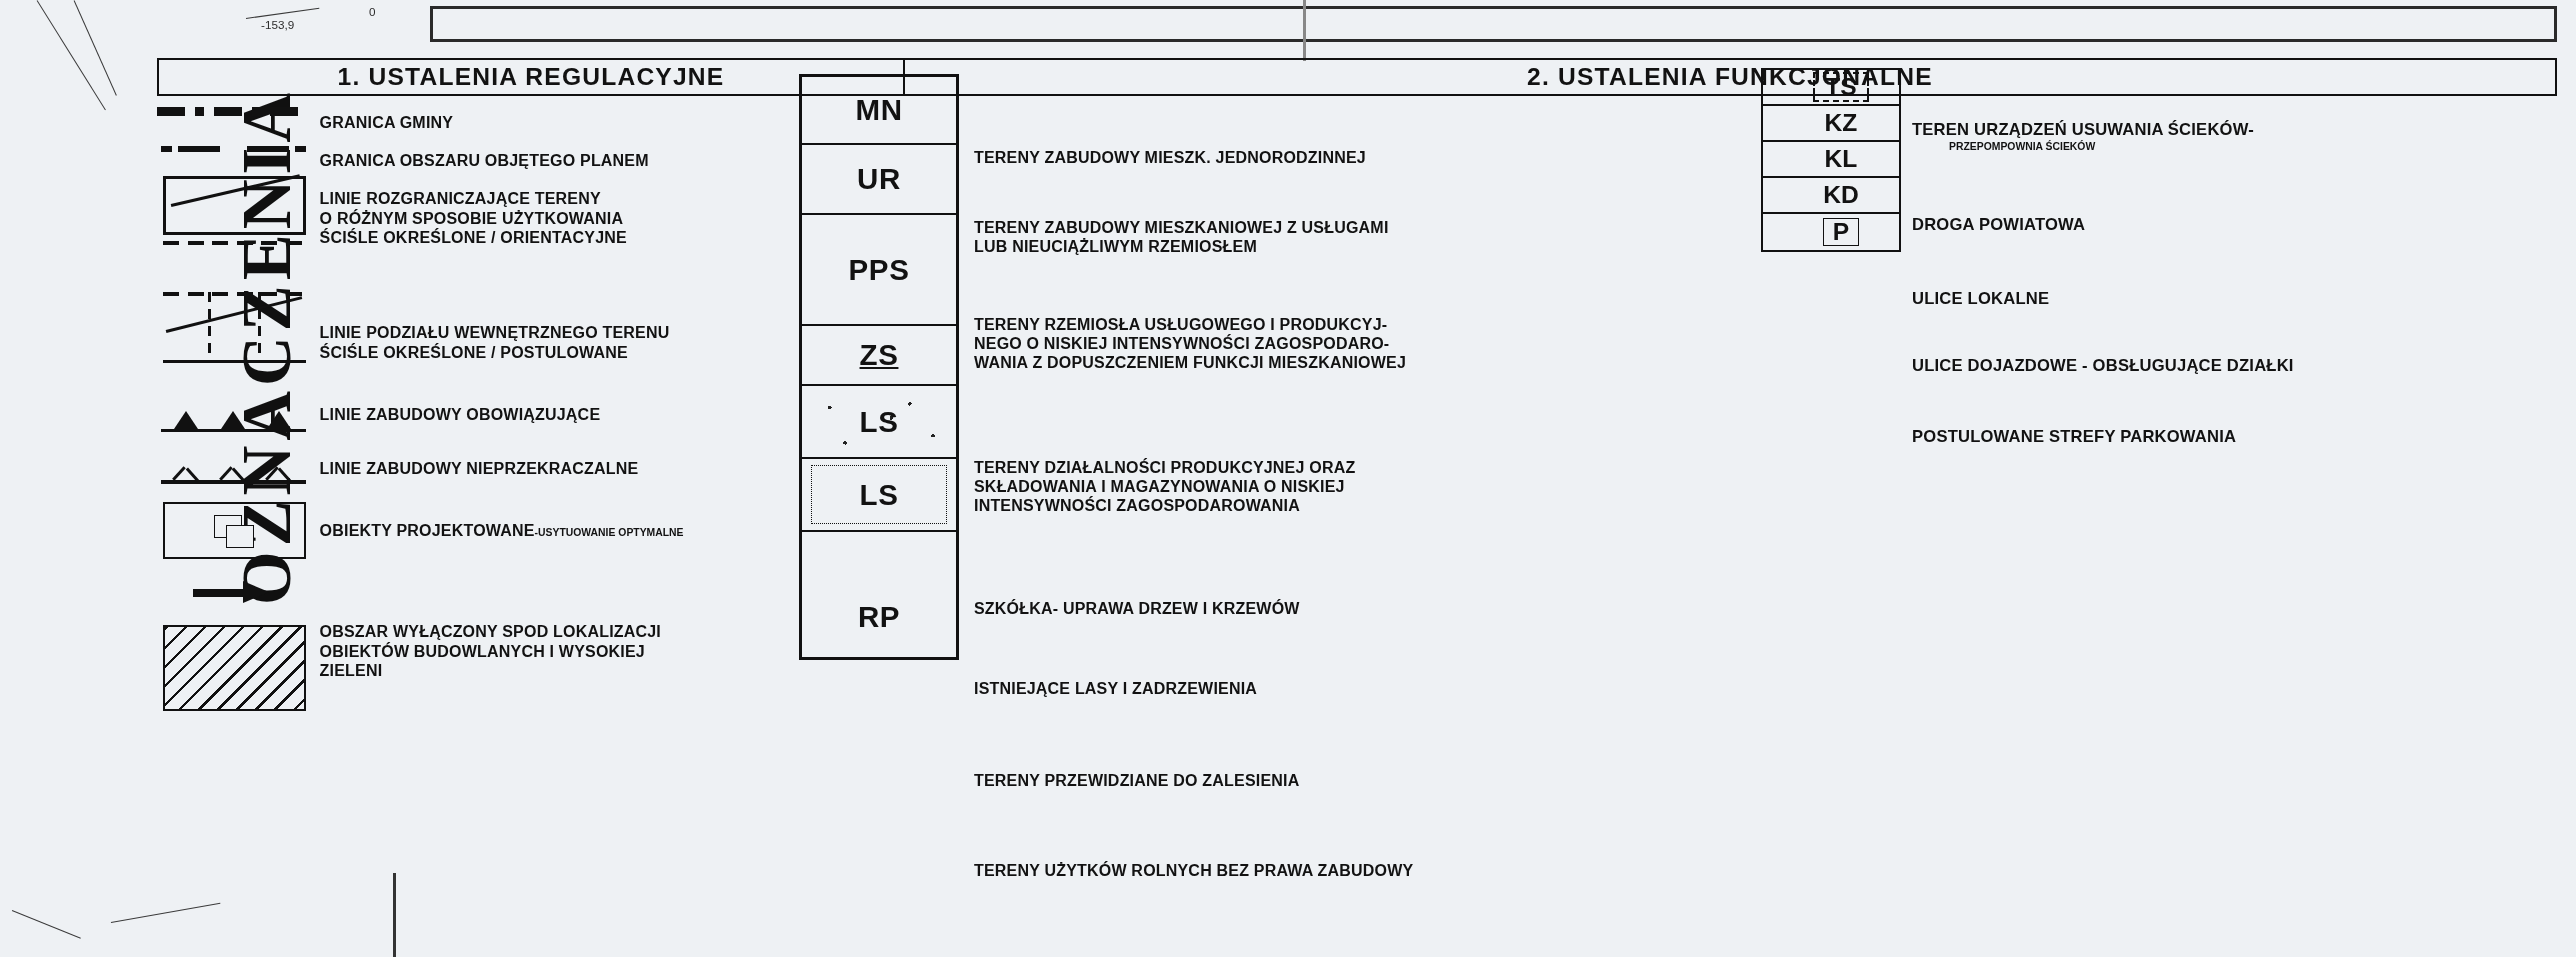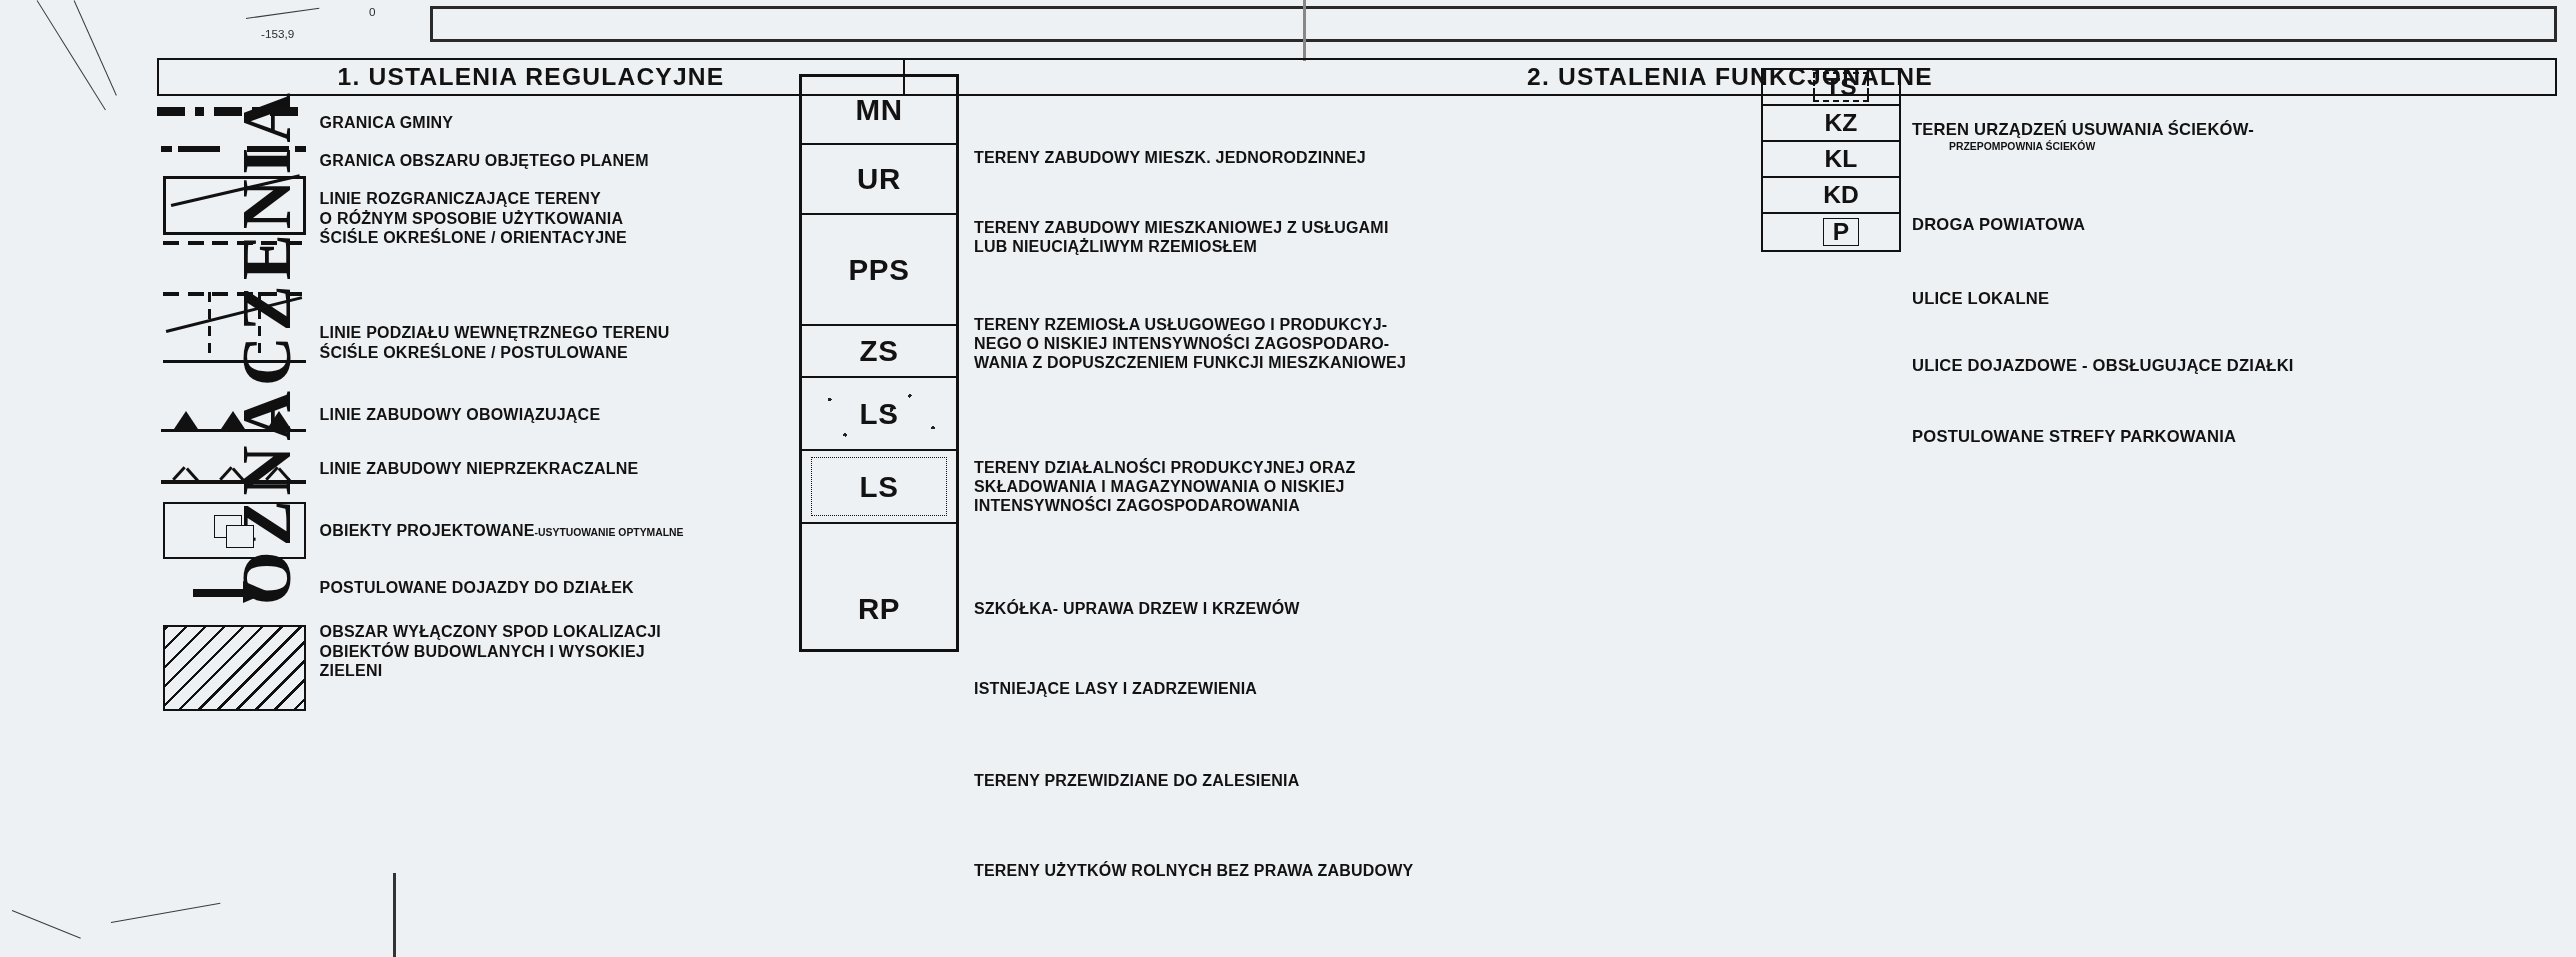--- a/index.html
+++ b/index.html
@@ -364,21 +364,21 @@
 <div class="bg-line top-rule-cap-right"></div>
 
 <div class="thin-diag" style="left:37px; top:0px; width:129px; transform:rotate(58deg);"></div>
 <div class="thin-diag" style="left:74px; top:0px; width:104px; transform:rotate(66deg);"></div>
 <div class="thin-diag" style="left:246px; top:18.4px; width:74px; transform:rotate(-8deg);"></div>
 <div class="thin-diag" style="left:12.3px; top:910px; width:74px; transform:rotate(22deg);"></div>
 <div class="thin-diag" style="left:111px; top:922px; width:111px; transform:rotate(-10deg);"></div>
 <div class="thin-diag" style="left:393px; top:873px; width:2.5px; height:86px; background:#333; transform:none;"></div>
 <div class="thin-diag" style="left:1303px; top:0px; width:2.5px; height:61px; background:#888; transform:none;"></div>
 
-<div class="corner-mark" style="left:261px; top:27px;">-153,9</div>
+<div class="corner-mark" style="left:261px; top:18px;">-153,9</div>
 <div class="corner-mark" style="left:369px; top:4.9px;">0</div>
 
 <div class="vtitle">OZNACZENIA</div>
 
 <div class="legend-frame">
 
   <div class="header-band">
     <div class="header-cell left">1.  USTALENIA  REGULACYJNE</div>
     <div class="header-cell right">2.  USTALENIA  FUNKCJONALNE</div>
   </div>
@@ -459,40 +459,39 @@
       </div>
     </div>
 
     <div class="c1-row" style="height:59px;">
       <div class="c1-sym" style="height:59px;">
         <div class="symbox sym-arrow">
           <div class="shaft"></div>
           <div class="head"></div>
         </div>
       </div>
-      <div class="c1-txt" style="padding-top:14.8px;">POSTULOWANE  DOJAZDY  DO  DZIAŁEK</div>
     </div>
 
     <div class="c1-row" style="height:92px;">
       <div class="c1-sym" style="height:92px;">
         <div class="symbox sym-hatch"></div>
       </div>
       <div class="c1-txt" style="white-space:pre-line; padding-top:0px;">OBSZAR WYŁĄCZONY SPOD LOKALIZACJI
 OBIEKTÓW BUDOWLANYCH I WYSOKIEJ
 ZIELENI</div>
     </div>
 
   </div>
 </div>
 
 <div class="col2">
   <div class="code-cell" style="height:68px;">MN</div>
   <div class="code-cell" style="height:70px;">UR</div>
   <div class="code-cell" style="height:111px;">PPS</div>
-  <div class="code-cell" style="height:52px;">ZS</div>
+  <div class="code-cell" style="height:60px;text-decoration:underline;">ZS</div>
   <div class="code-cell forest" style="height:73px;">LS</div>
   <div class="code-cell dotted-frame" style="height:73px;">LS</div>
   <div class="code-cell" style="height:81px;">RP</div>
 </div>
 
 <div class="c2-desc" style="top:148px;">TERENY ZABUDOWY MIESZK. JEDNORODZINNEJ</div>
 <div class="c2-desc" style="top:218px;">TERENY ZABUDOWY MIESZKANIOWEJ Z USŁUGAMI
 LUB NIEUCIĄŻLIWYM RZEMIOSŁEM</div>
 <div class="c2-desc" style="top:315px;">TERENY RZEMIOSŁA  USŁUGOWEGO I PRODUKCYJ-
 NEGO O NISKIEJ INTENSYWNOŚCI ZAGOSPODARO-

